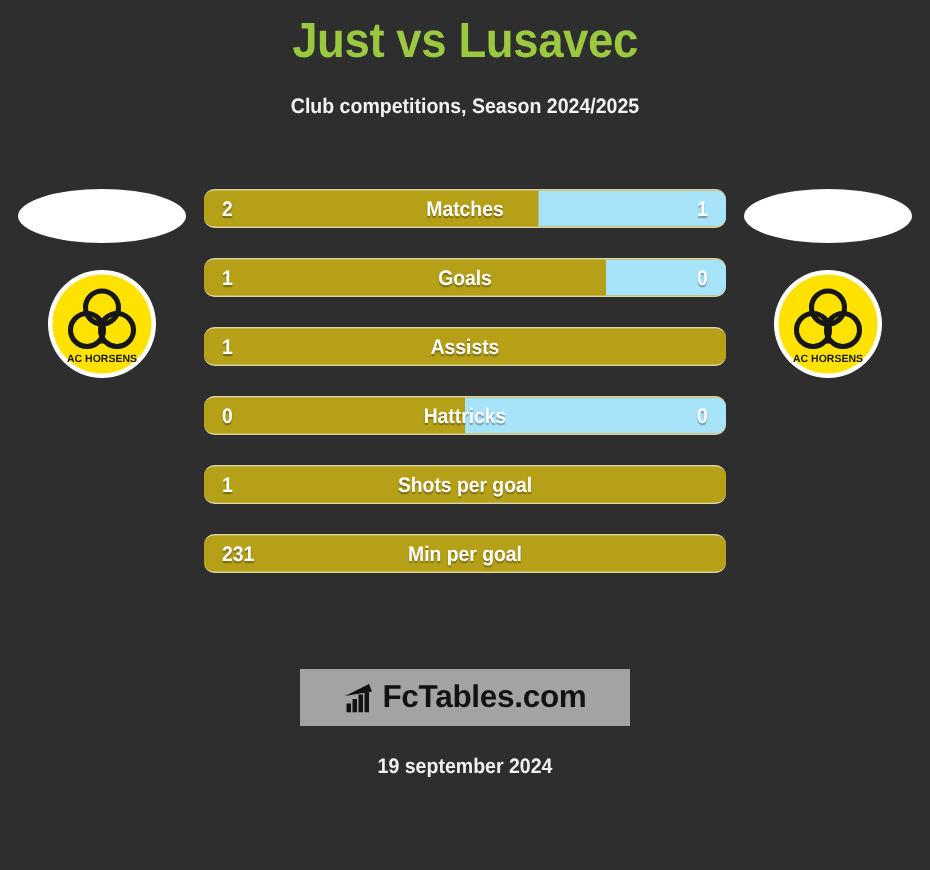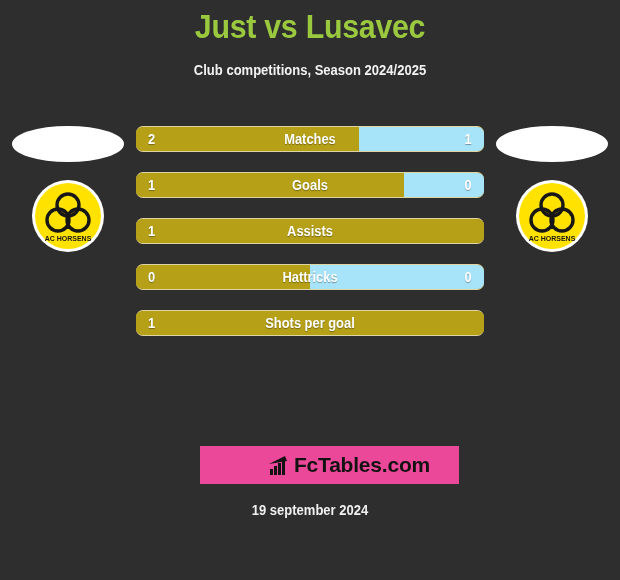--- a/index.html
+++ b/index.html
@@ -138,25 +138,24 @@
     transform: scaleX(0.92);
   }
 
   
   .brand {
     position: absolute;
     left: 200px;
     top: 446px;
     width: 220px;
     height: 38px;
-    background: #ec4899;
+    background: #a3a3a3;
     display: flex;
     align-items: center;
     justify-content: center;
-    padding-left: 39px;
   }
   .brand .chart-icon {
     width: 22px;
     height: 20px;
     margin-right: 4px;
     position: relative;
   }
   .brand .brand-text {
     font-size: 21px;
     font-weight: bold;
@@ -233,20 +232,25 @@
         <div class="fill-home" style="width: 50%; background: rgb(181, 160, 23);"></div>
         <div class="fill-away" style="width: 50%; background: rgb(167, 228, 250);"></div>
         <div class="val home">0</div>
         <div class="label">Hattricks</div>
         <div class="val away">0</div>
       </div>
       <div class="bar-row">
         <div class="fill-home" style="width: 100%; background: rgb(181, 160, 23);"></div>
         <div class="val home">1</div>
         <div class="label">Shots per goal</div>
+      </div>
+      <div class="bar-row">
+        <div class="fill-home" style="width: 100%; background: rgb(181, 160, 23);"></div>
+        <div class="val home">231</div>
+        <div class="label">Min per goal</div>
       </div>
     </div>
 
   <div class="brand">
     <span class="chart-icon">
       <svg viewBox="0 0 22 20" width="22" height="20">
         <polygon points="2,20 2,14 5,14 5,20" fill="#121212"></polygon>
         <polygon points="6,20 6,11 9,11 9,20" fill="#121212"></polygon>
         <polygon points="10,20 10,8 13,8 13,20" fill="#121212"></polygon>
         <polygon points="14,20 14,5 17,5 17,20" fill="#121212"></polygon>

